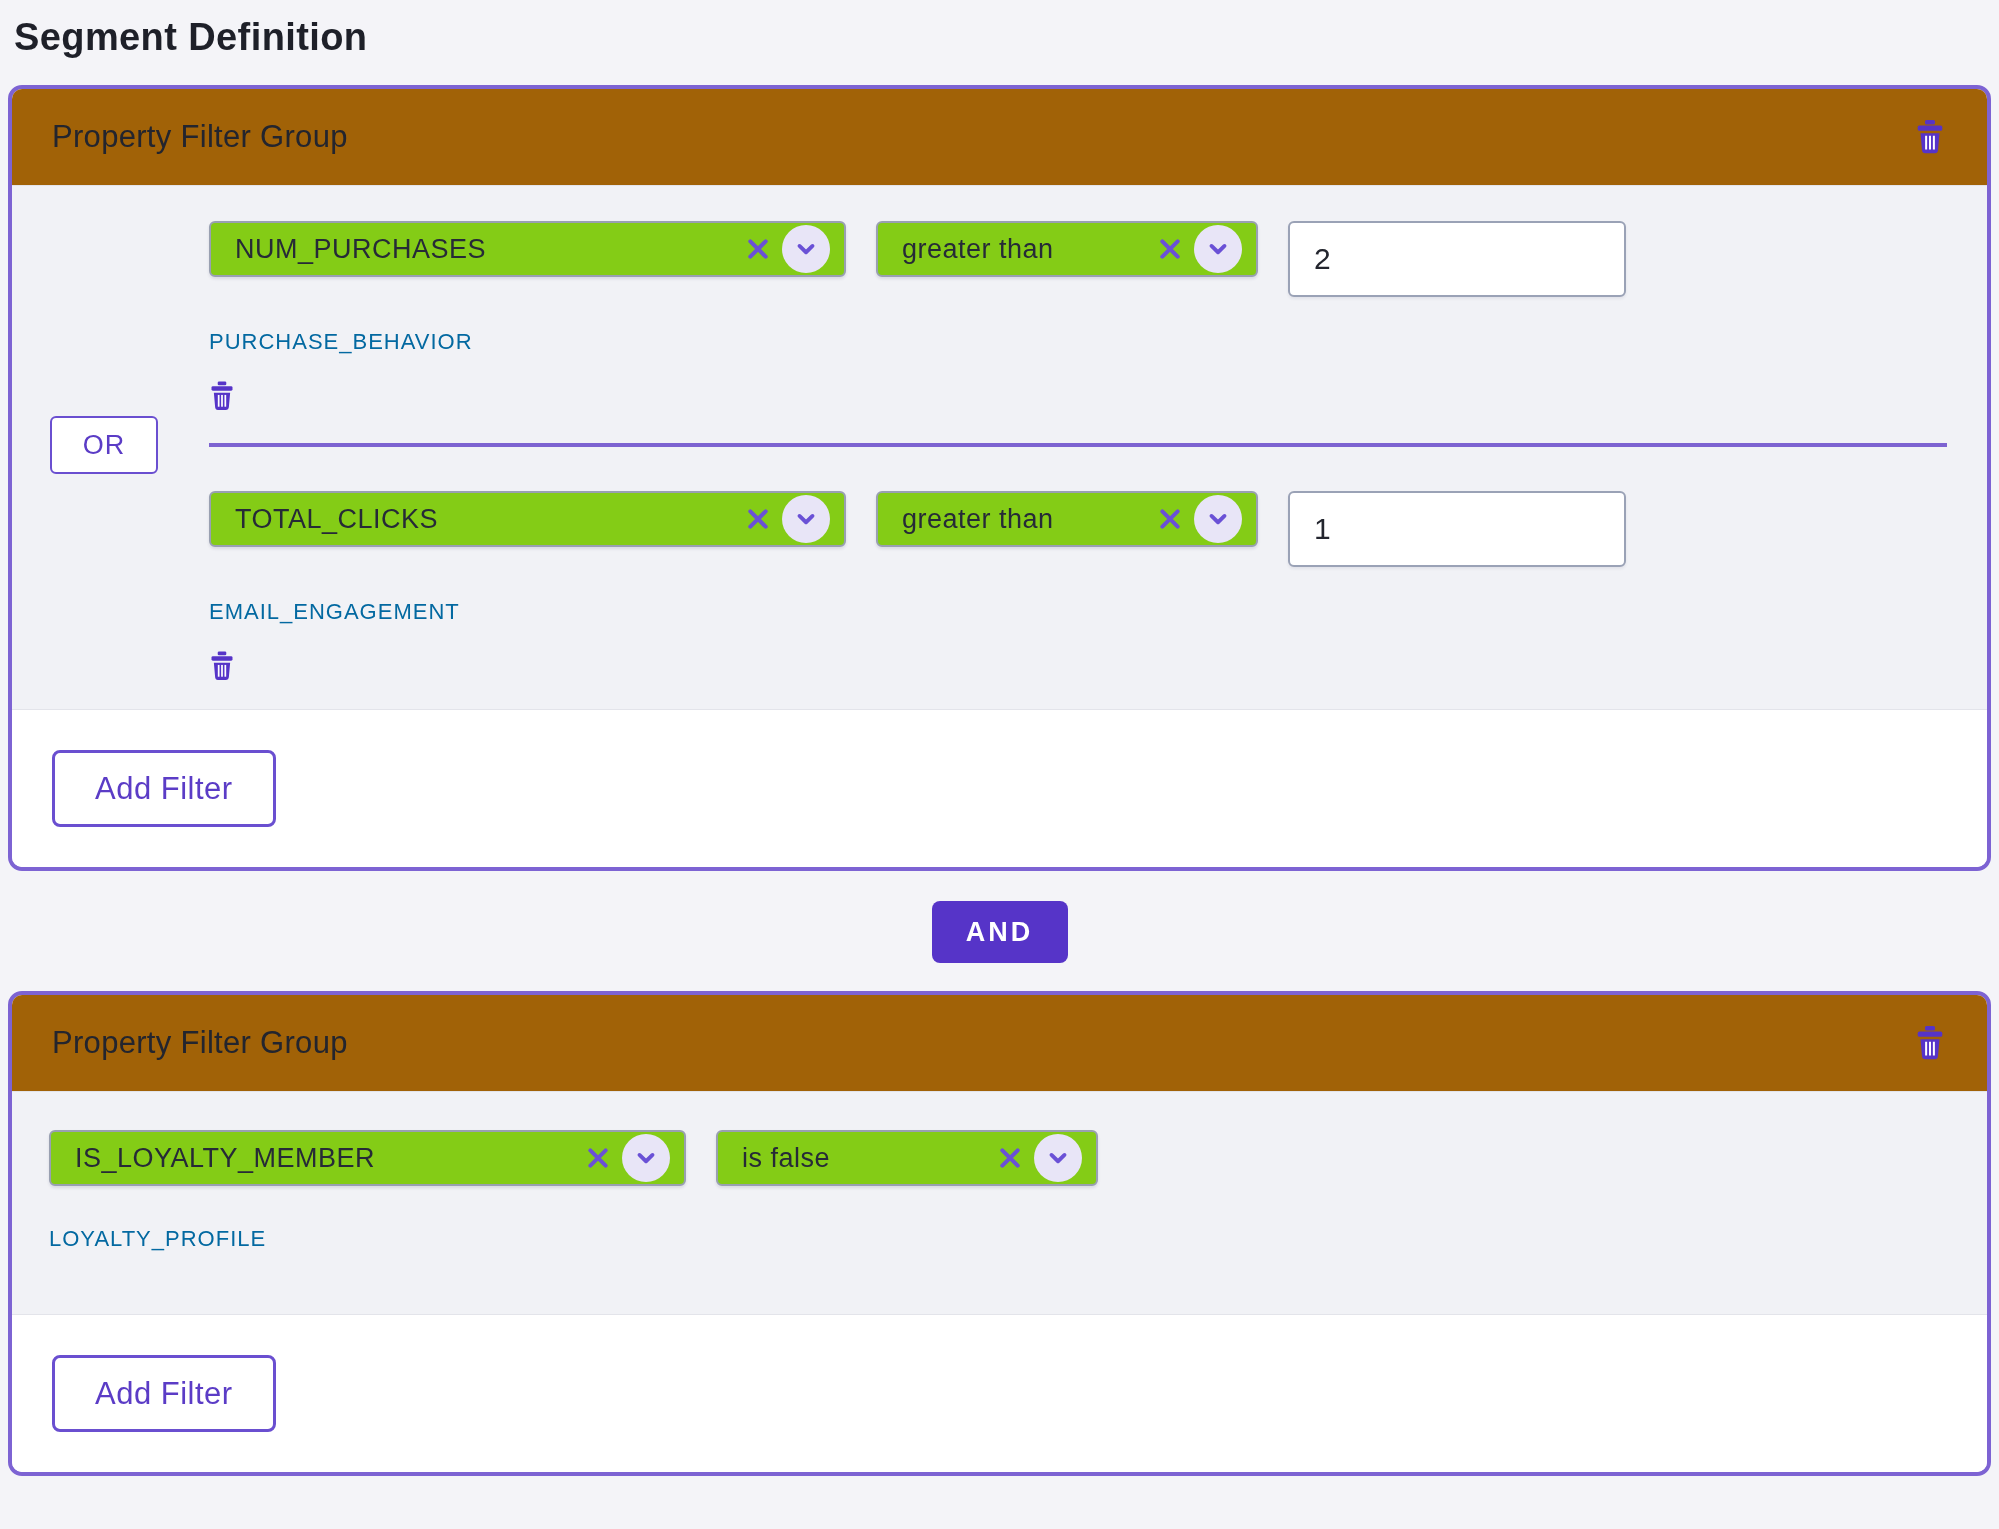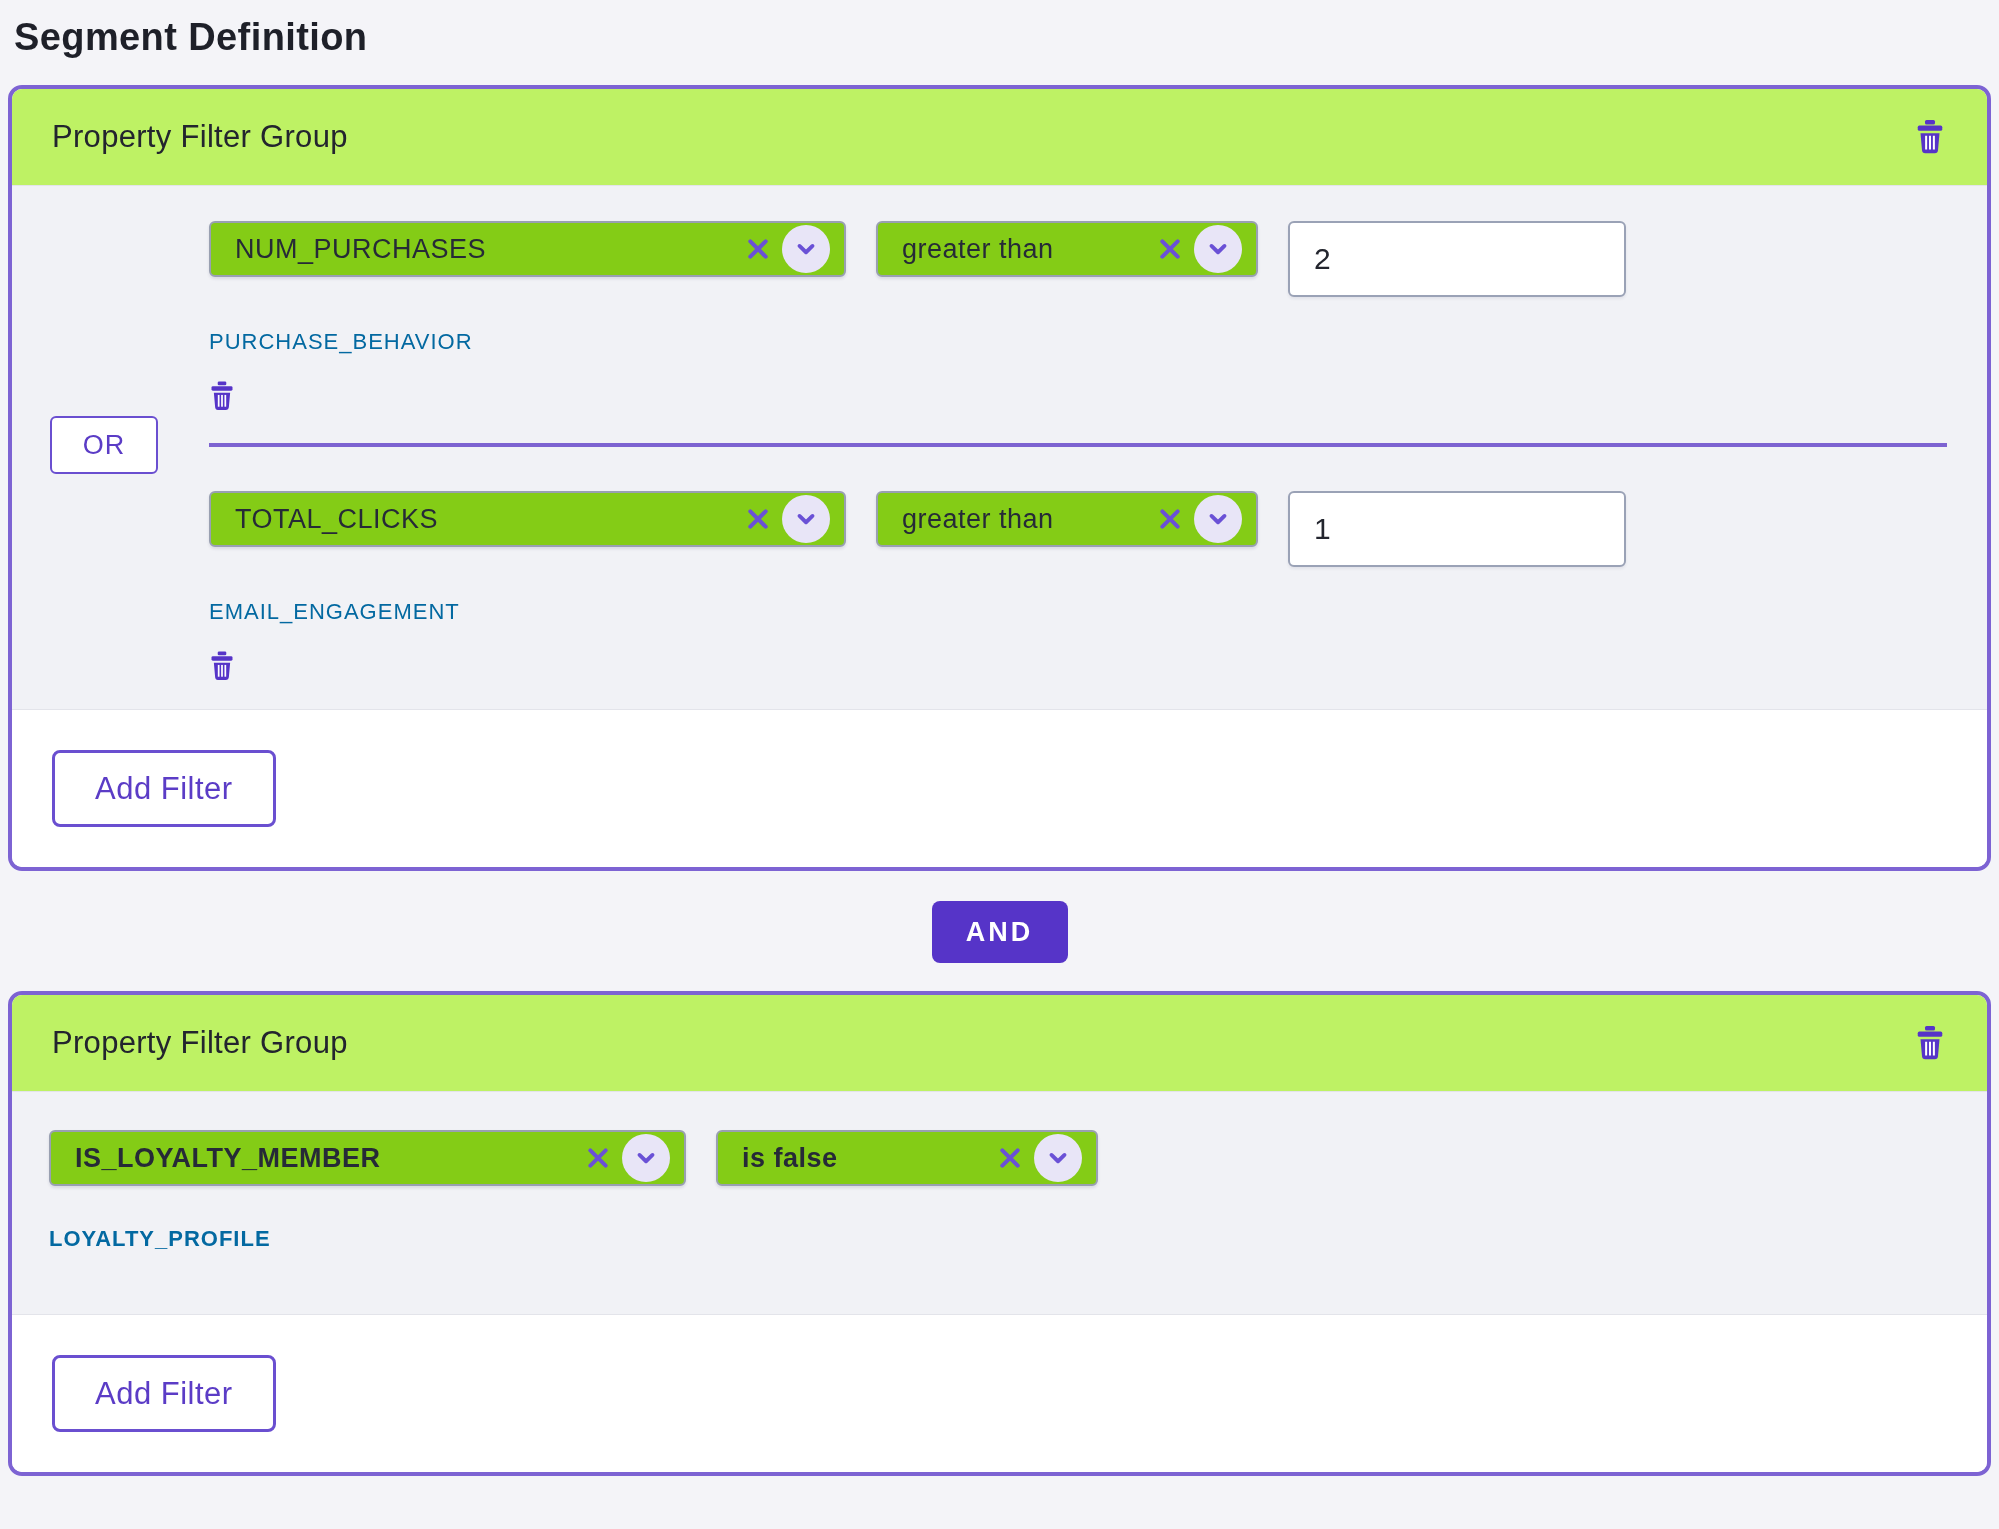--- a/index.html
+++ b/index.html
@@ -26,42 +26,42 @@
     border:4px solid #7d63d3;
     border-radius:14px;
     overflow:hidden;
   }
   .card-header {
     position:relative;
     height:96px;
     display:flex;
     align-items:center;
     padding:0 42px 0 40px;
-    background:#bef264;
+    background:#a16207;
   }
   .card-title {
     font-size:31px;
     font-weight:500;
     letter-spacing:.3px;
     color:#23252e;
   }
   .header-trash {
     position:absolute;
     right:42px;
     top:50%;
     transform:translateY(-50%);
   }
 
   .card-body {
     background:#f1f2f6;
     border-top:1px solid #e3e4ea;
     position:relative;
   }
   .card-body.indented { padding:35px 40px 24px 197px; }
-  .card-body.plain    { padding:38px 40px 62px 37px;font-weight:bold; }
+  .card-body.plain    { padding:38px 40px 62px 37px; }
 
   .filter-row { display:flex; gap:30px; }
 
   .select-box {
     height:56px;
     background:#84cc16;
     border:2px solid #99a0b1;
     border-radius:6px;
     display:flex;
     align-items:center;

